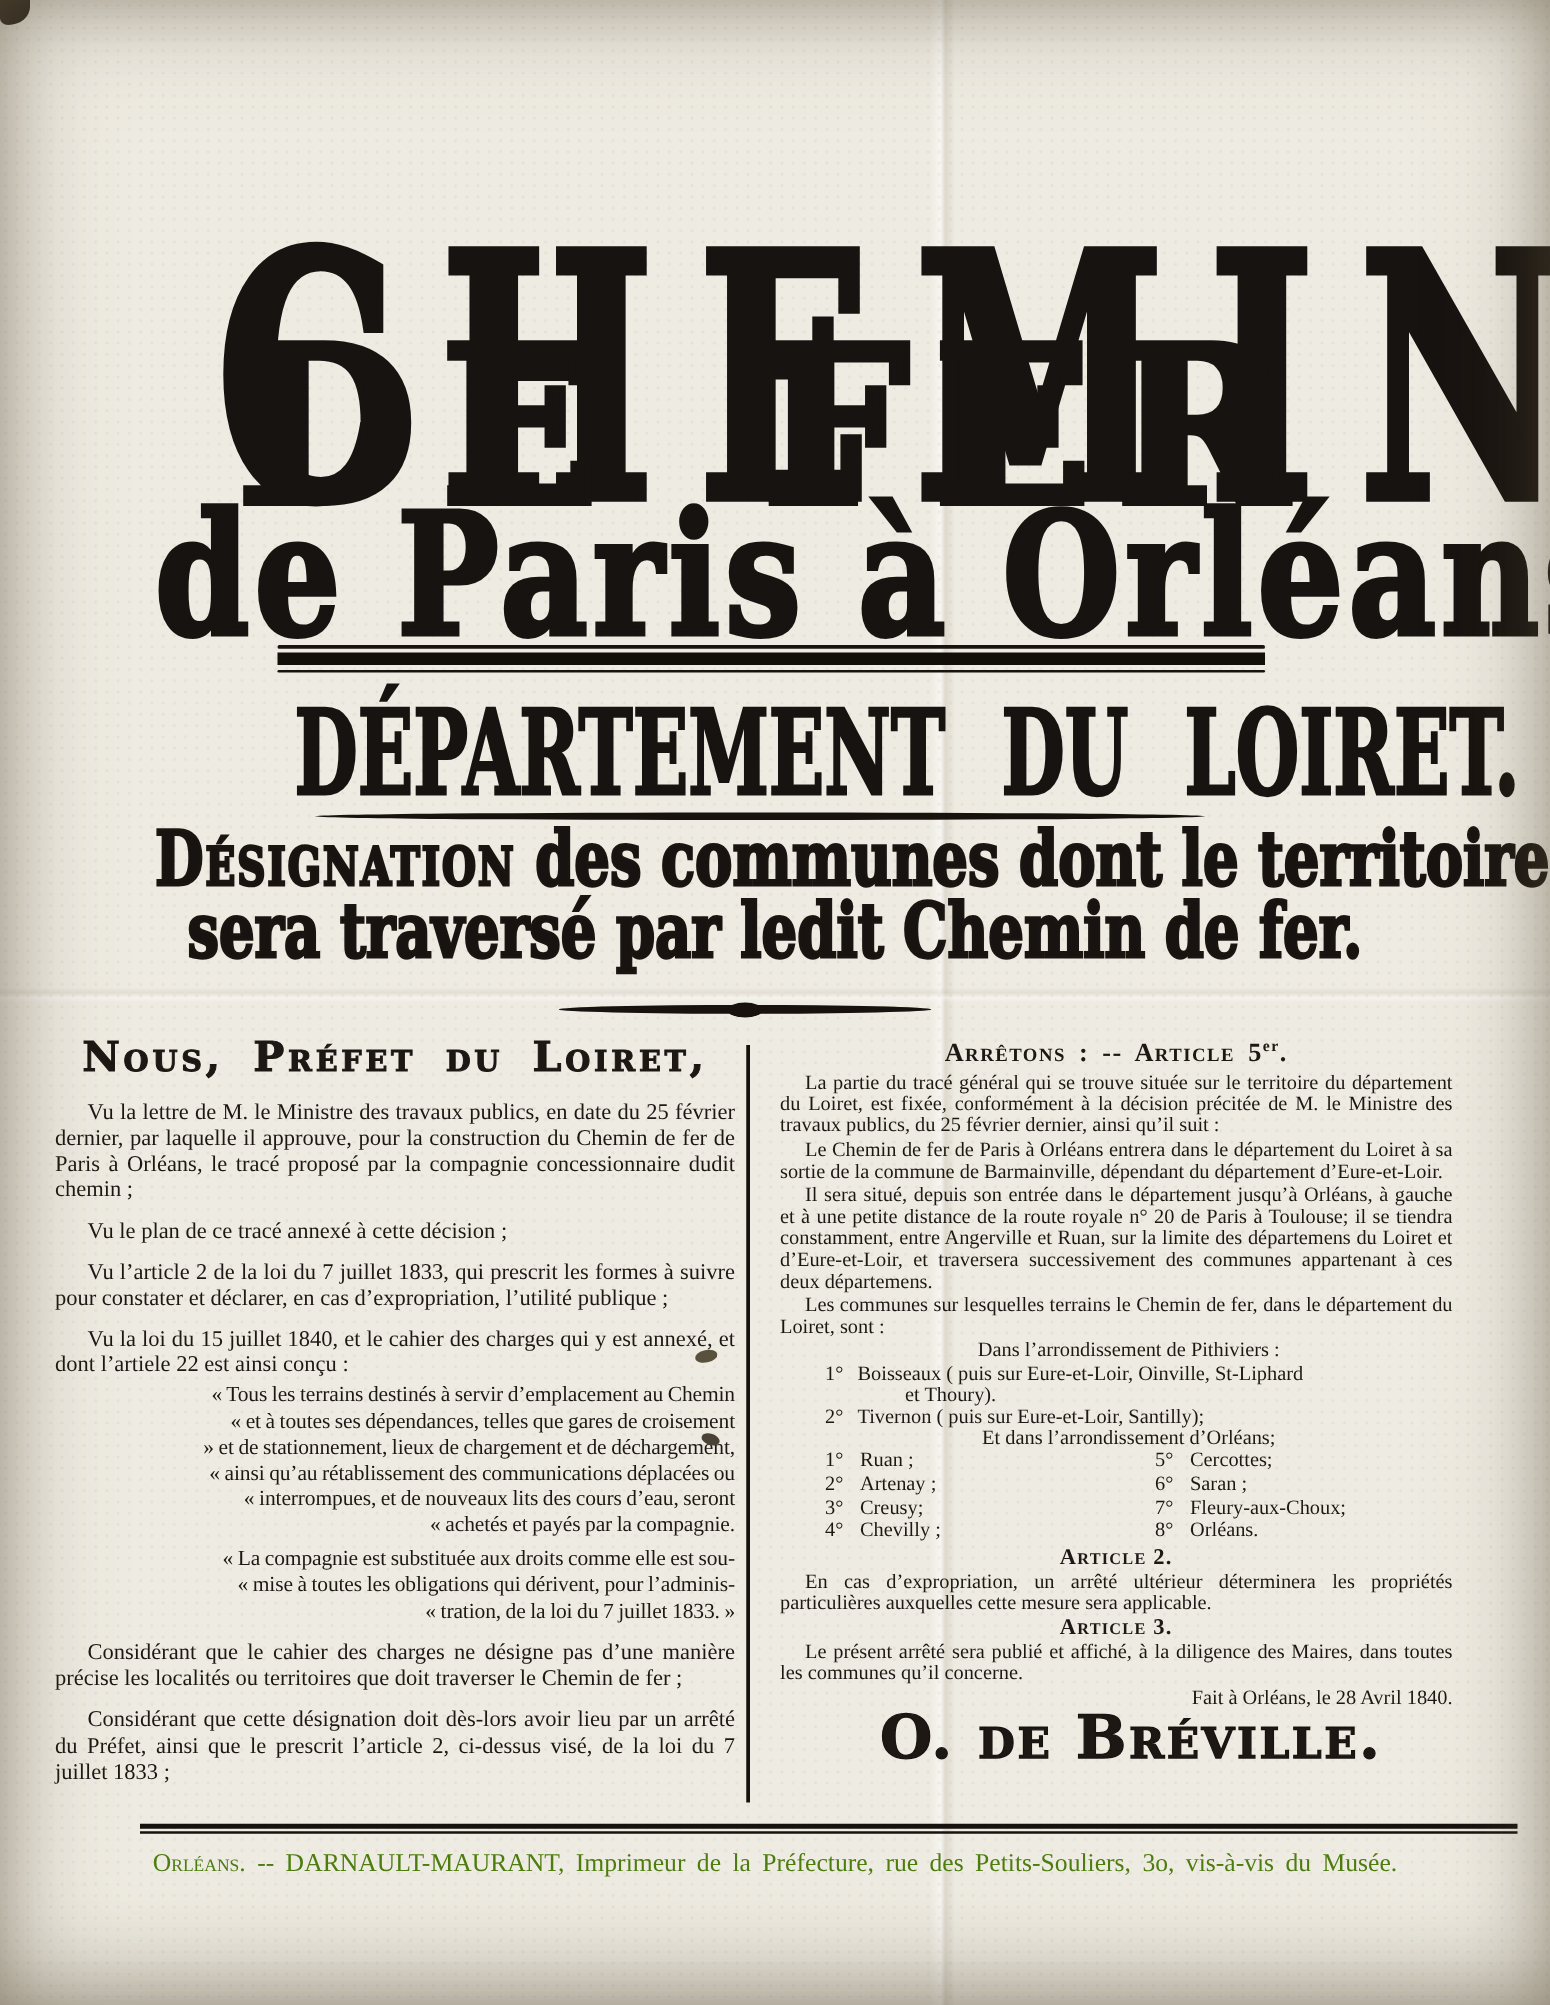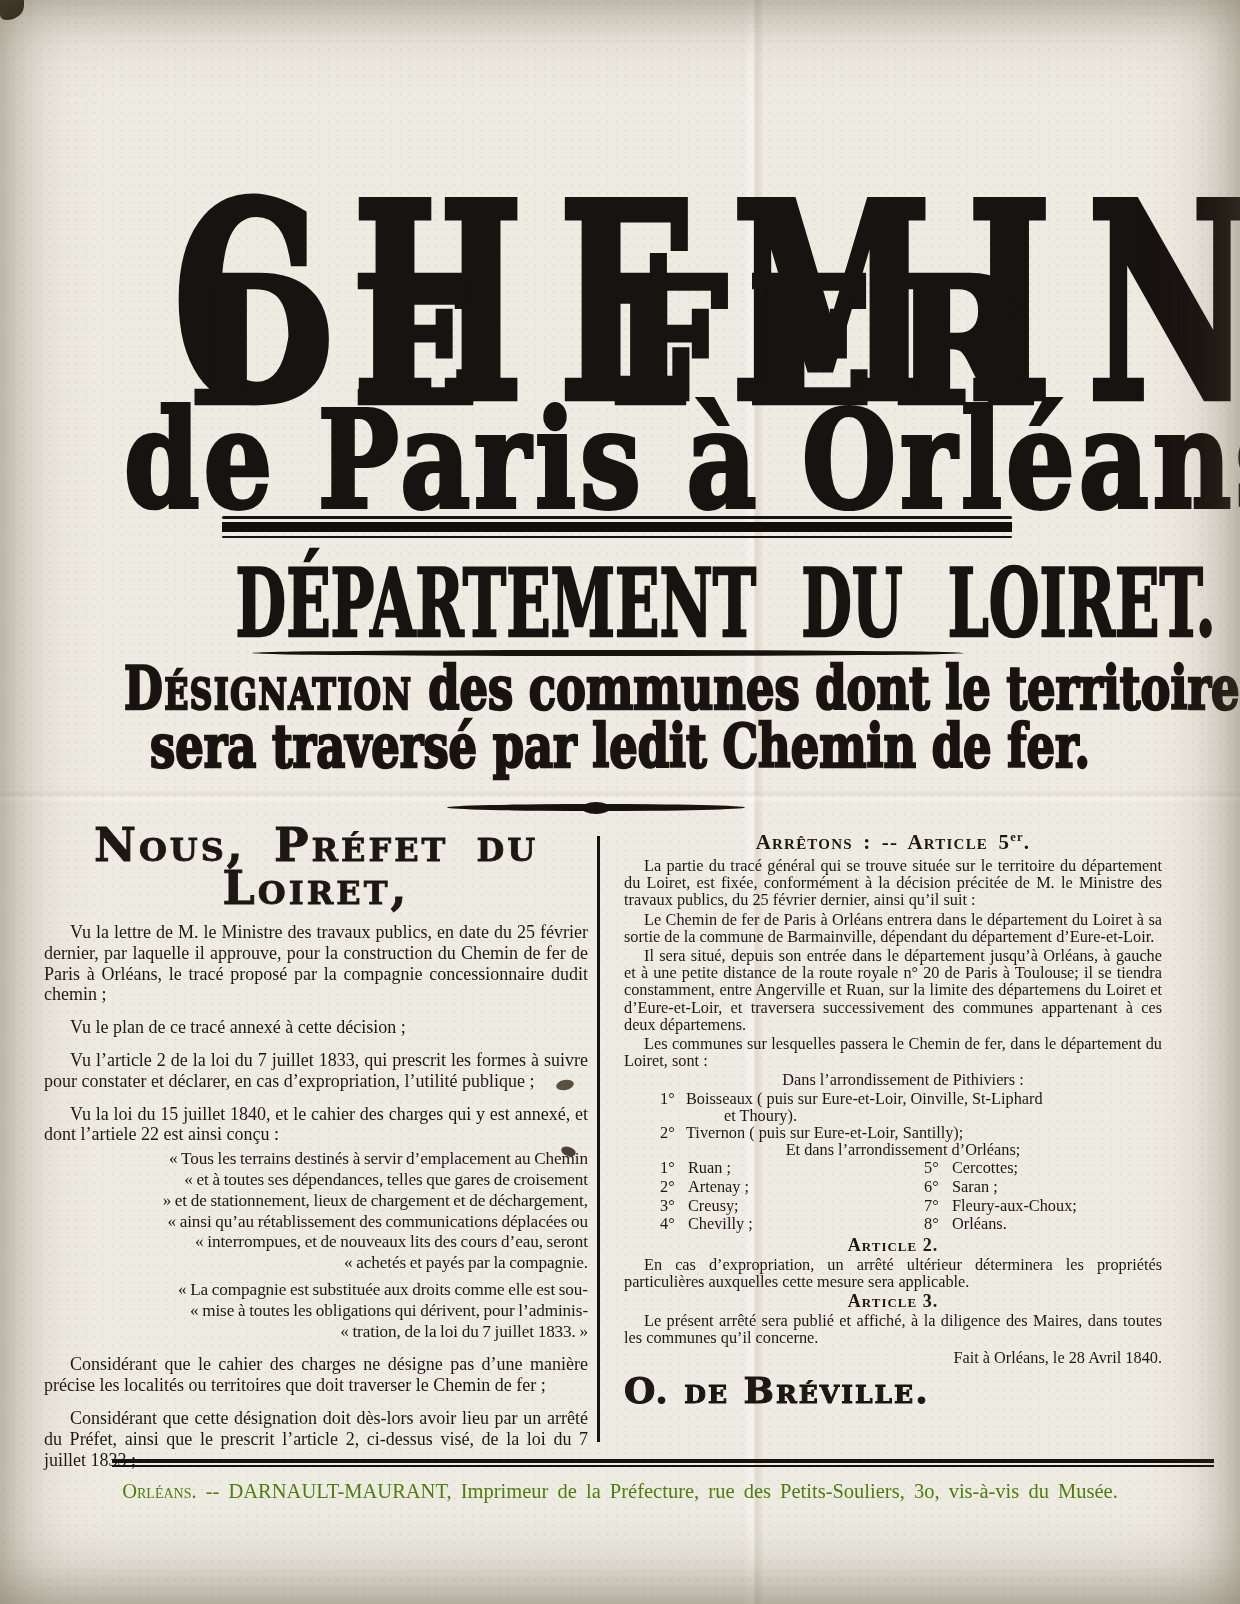--- a/index.html
+++ b/index.html
@@ -51,43 +51,43 @@
   .swell{position:absolute;background:#17120e;border-radius:50%;}
   .swell1{top:650px;left:252px;width:712px;height:6px;}
   .swell2{top:804px;left:447px;width:298px;height:7px;}
   .swell2 .dot{position:absolute;left:50%;top:50%;transform:translate(-50%,-50%);
     width:28px;height:12px;background:#17120e;border-radius:50%;}
 
   .col{position:absolute;text-align:justify;color:#1d1814;}
   .col-left{top:824px;left:44px;width:544px;font-size:18px;line-height:20.8px;}
   .col-right{top:826px;left:624px;width:538px;font-size:16.3px;line-height:17.2px;}
   .colhead-l{margin:0 0 9px;text-align:center;font-variant:small-caps;font-weight:bold;
-    font-family:"DejaVu Serif",serif;font-size:46px;line-height:43px;letter-spacing:3px;word-spacing:9px;
+    font-family:"DejaVu Serif",serif;font-size:33px;line-height:43px;letter-spacing:3px;word-spacing:9px;
     -webkit-text-stroke:.8px #1a1511;}
   .colhead-r{margin:0 0 3px;text-align:center;font-variant:small-caps;font-weight:bold;
     font-size:21px;line-height:23px;letter-spacing:1.2px;word-spacing:4px;}
   .colhead-r sup{font-variant:normal;font-size:.6em;}
   .para{margin:12px 0 4px;text-indent:26px;}
   .col-right .para{margin:0 0 2px;text-indent:20px;}
   .quote{margin:4px 0 6px;white-space:pre-line;text-align:right;font-size:17.2px;
     letter-spacing:-.1px;word-spacing:-.5px;}
   .label{margin:0 0 1px;text-indent:20px;text-align:center;}
   .list-item{padding-left:36px;text-align:left;margin:0;}
   .list-item .num{display:inline-block;min-width:26px;}
   .list-item .l2{display:block;padding-left:64px;}
   .two-col{display:flex;text-align:left;padding-left:36px;margin:0 0 1px;}
   .sub1{width:264px;}
   .sub2{flex:1;}
   .orow{line-height:18.6px;}
   .onum{display:inline-block;min-width:28px;}
   .arthead{margin:2px 0 1px;text-align:center;font-variant:small-caps;font-weight:bold;
     font-size:18px;line-height:19px;letter-spacing:1px;}
   .dateline{margin:1px 0 0;text-align:right;padding-left:36px;}
-  .signature{margin-top:3px;text-align:left;padding-right:56px;font-variant:small-caps;font-weight:bold;
-    font-family:"DejaVu Serif",serif;font-size:36px;line-height:42px;letter-spacing:2px;
+  .signature{margin-top:3px;text-align:right;padding-right:56px;font-variant:small-caps;font-weight:bold;
+    font-family:"DejaVu Serif",serif;font-size:48px;line-height:42px;letter-spacing:2px;
     -webkit-text-stroke:1px #171310;}
   .divider{position:absolute;left:597px;top:836px;width:3px;height:606px;background:#16120e;}
 
   .footrule{position:absolute;top:1459px;left:112px;width:1102px;}
   .footrule .fthick{display:block;height:3.5px;background:#16120e;margin-bottom:2.5px;}
   .footrule .fthin{display:block;height:1.6px;background:#16120e;}
   .imprint{position:absolute;top:1478px;left:0;width:100%;margin:0;text-align:center;
     font-size:20.5px;line-height:26px;word-spacing:4px;color:#4d7c0f;}
   .imprint .place{font-variant:small-caps;}
 </style>
@@ -140,21 +140,21 @@
     <p class="para">Considérant que cette désignation doit dès-lors avoir lieu par un arrêté du Préfet, ainsi que le prescrit l’article 2, ci-dessus visé, de la loi du 7 juillet 1833 ;</p>
   </section>
 
   <div class="divider"></div>
 
   <section class="col col-right">
     <h2 class="colhead-r"><span>Arrêtons : -- Article 5</span><sup>er</sup><span>.</span></h2>
     <p class="para">La partie du tracé général qui se trouve située sur le territoire du département du Loiret, est fixée, conformément à la décision précitée de M. le Ministre des travaux publics, du 25 février dernier, ainsi qu’il suit :</p>
     <p class="para">Le Chemin de fer de Paris à Orléans entrera dans le département du Loiret à sa sortie de la commune de Barmainville, dépendant du département d’Eure-et-Loir.</p>
     <p class="para">Il sera situé, depuis son entrée dans le département jusqu’à Orléans, à gauche et à une petite distance de la route royale n° 20 de Paris à Toulouse; il se tiendra constamment, entre Angerville et Ruan, sur la limite des départemens du Loiret et d’Eure-et-Loir, et traversera successivement des communes appartenant à ces deux départemens.</p>
-    <p class="para">Les communes sur lesquelles passera le Chemin de fer, dans le département du Loiret, sont :</p>
+    <p class="para">Les communes sur lesquelles terrains le Chemin de fer, dans le département du Loiret, sont :</p>
 
     <p class="label">Dans l’arrondissement de Pithiviers :</p>
     <div class="list-item">
       <span class="num">1°</span><span>Boisseaux ( puis sur Eure-et-Loir, Oinville, St-Liphard</span>
       <span class="l2">et Thoury).</span>
     </div>
     <div class="list-item">
       <span class="num">2°</span><span>Tivernon ( puis sur Eure-et-Loir, Santilly);</span>
     </div>
 

